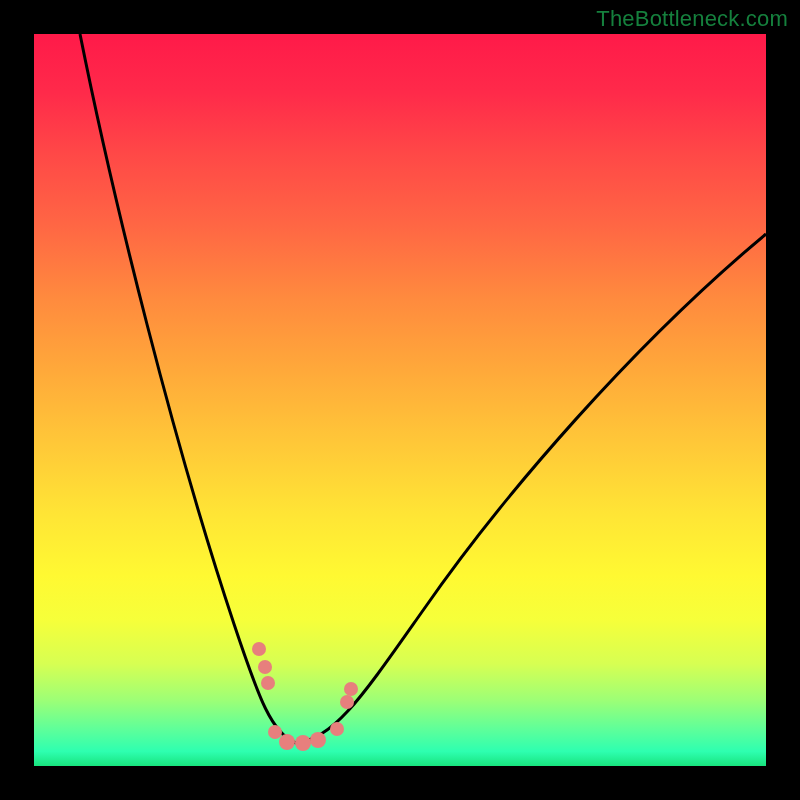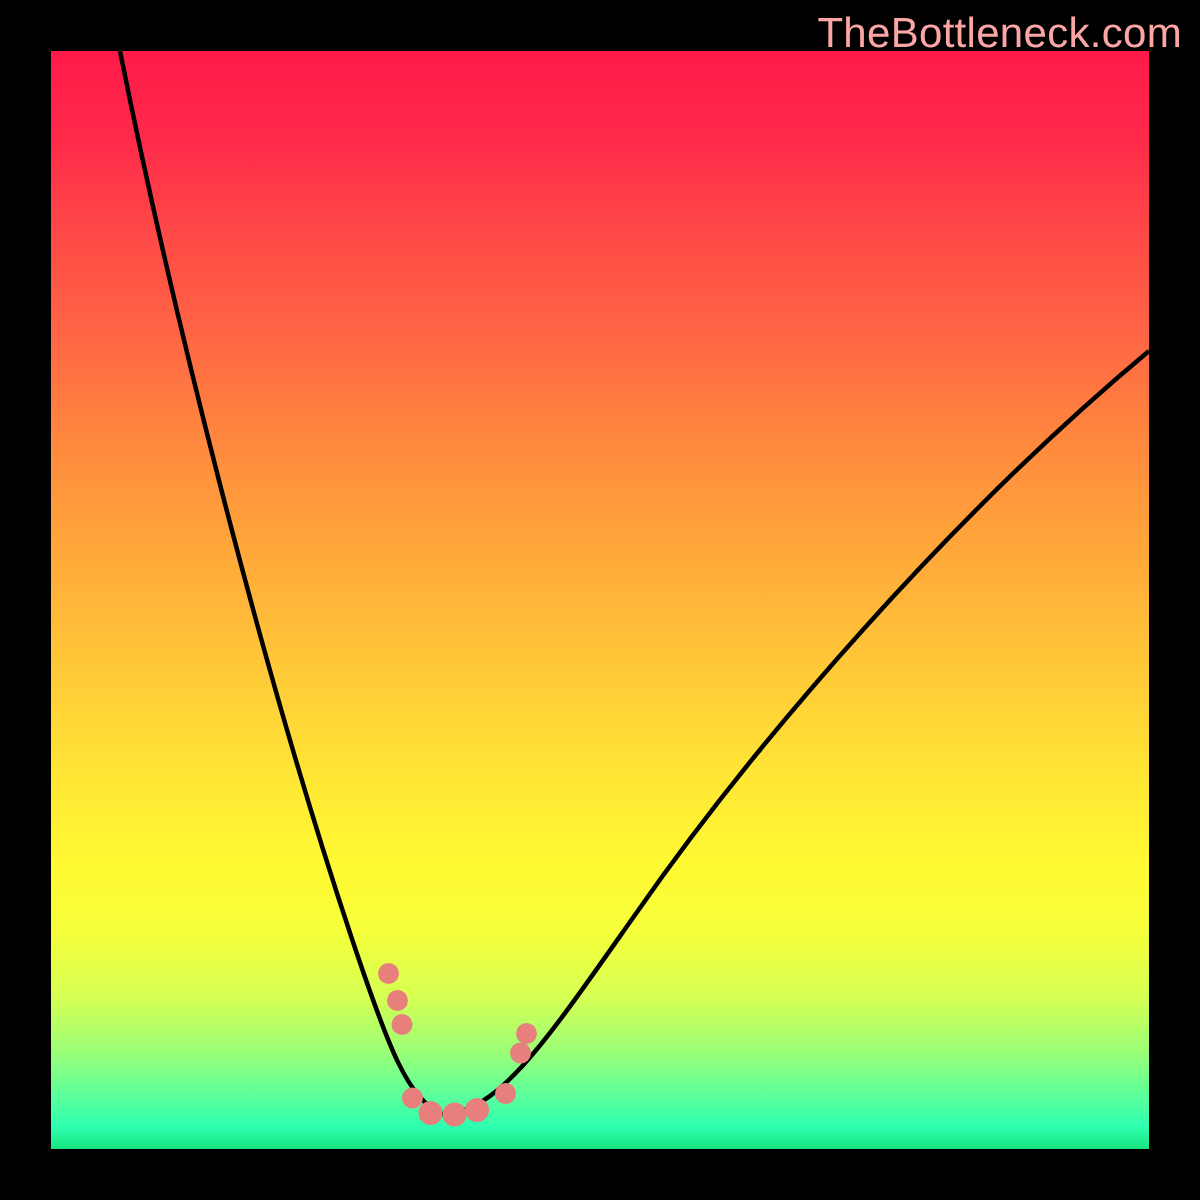--- a/index.html
+++ b/index.html
@@ -42,22 +42,22 @@
       #9dff76 91%,
       #5eff9a 95%,
       #2effb0 98%,
       #18e47e 100%
     );
   }
   .watermark {
     position: absolute;
     top: 6px;
     right: 12px;
-    color: #fca5a5;
-    font-size: 28px;
+    color: #15803d;
+    font-size: 22px;
     font-weight: 500;
     letter-spacing: 0.2px;
     user-select: none;
   }
   svg.curves {
     position: absolute;
     left: 0;
     top: 0;
     width: 732px;
     height: 732px;

